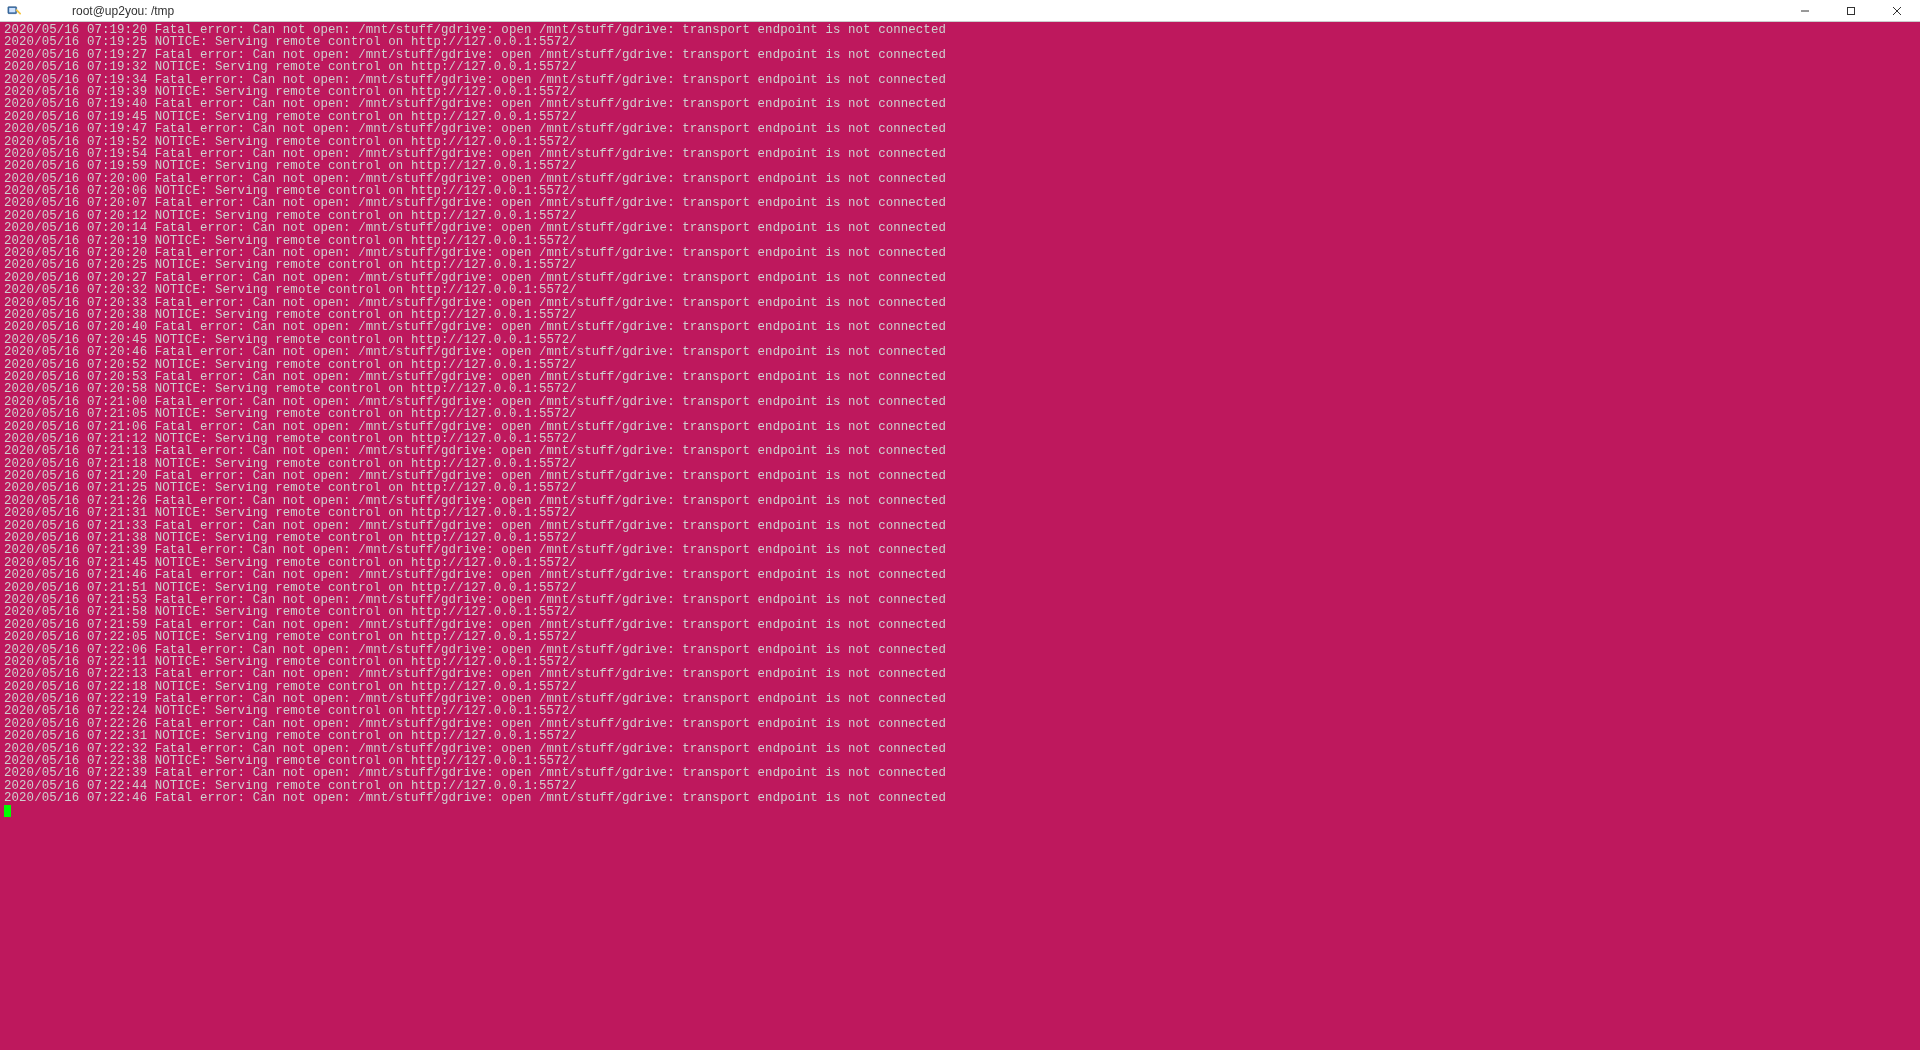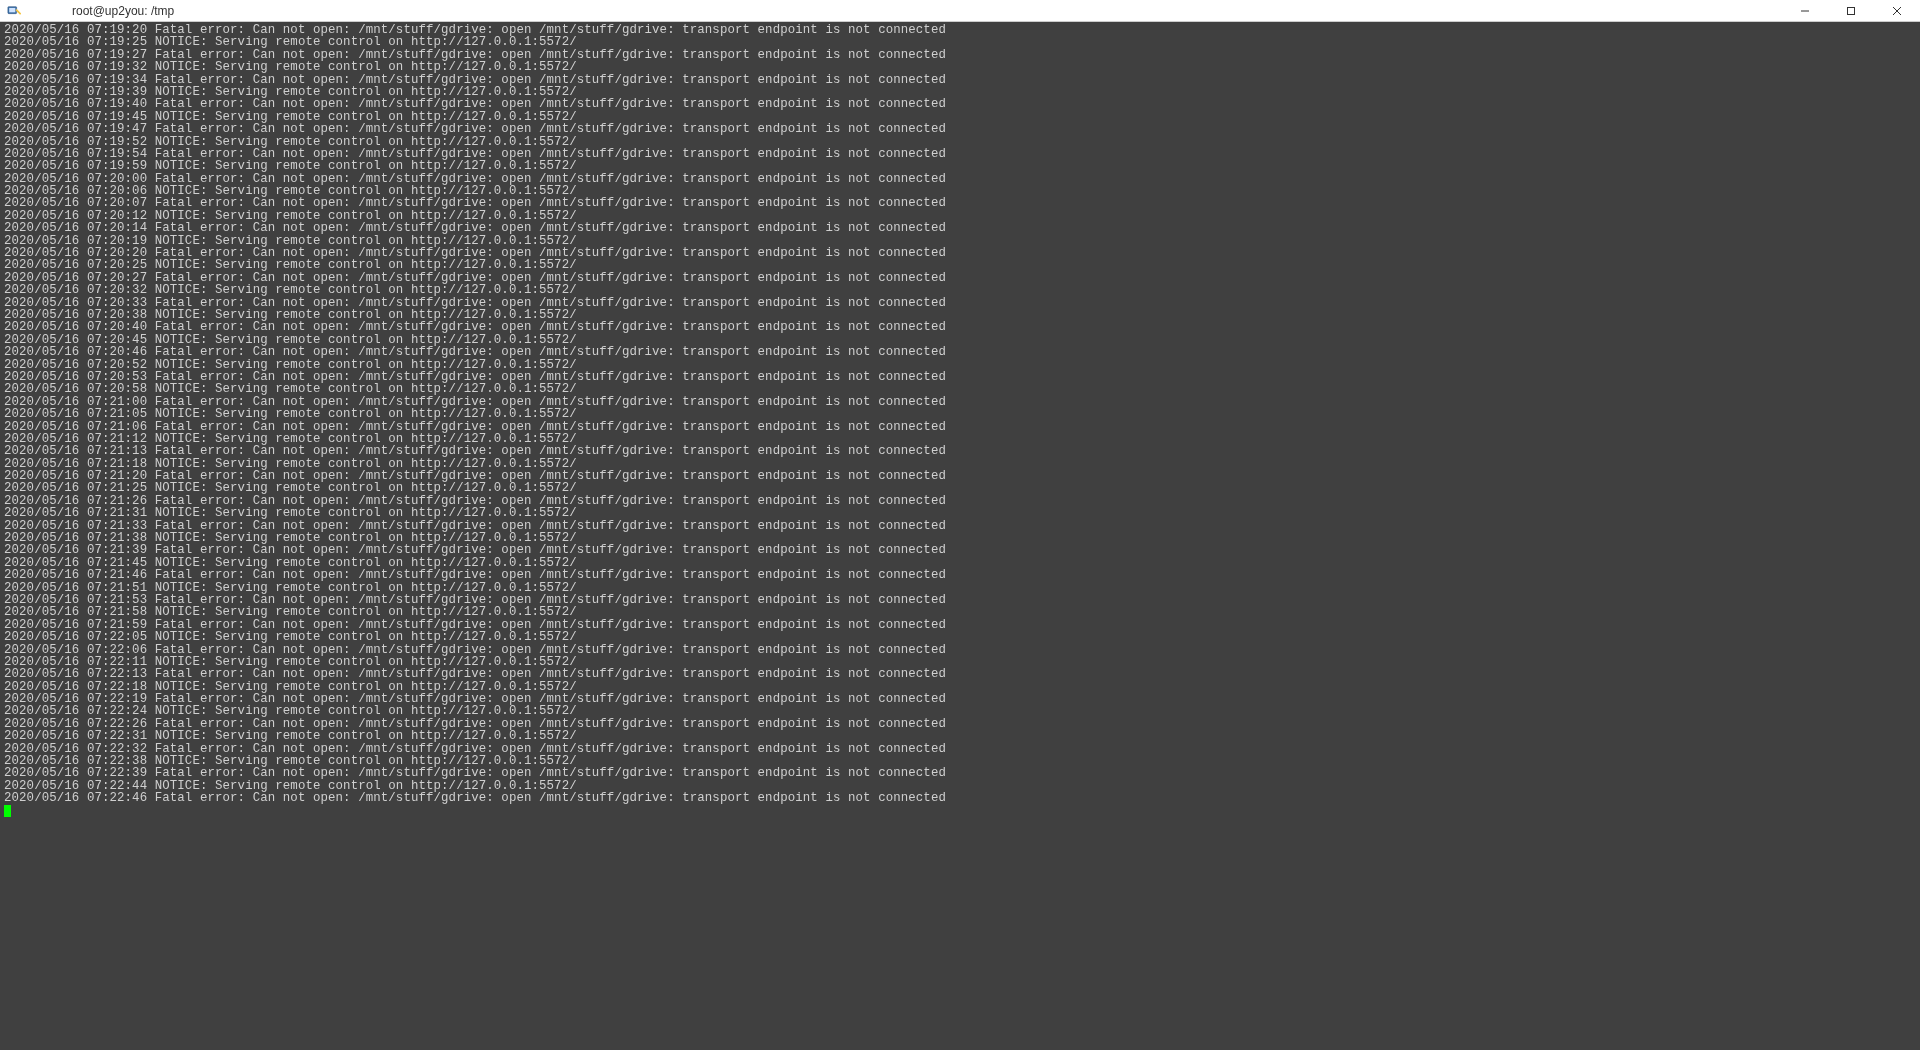--- a/index.html
+++ b/index.html
@@ -49,21 +49,21 @@
     width: 46px;
     height: 100%;
     display: flex;
     align-items: center;
     justify-content: center;
     color: #333;
   }
   .win-btn svg { width: 10px; height: 10px; stroke: currentColor; }
 
   .terminal {
-    background: #404040;
+    background: #be185d;
     color: #cfcfcf;
     font-size: 12.4px;
     line-height: 12.4px;
     letter-spacing: 0.1px;
     padding: 2px 8px 0 4px;
     white-space: pre;
     height: calc(100% - 22px);
     box-sizing: border-box;
   }
   .terminal .line {

